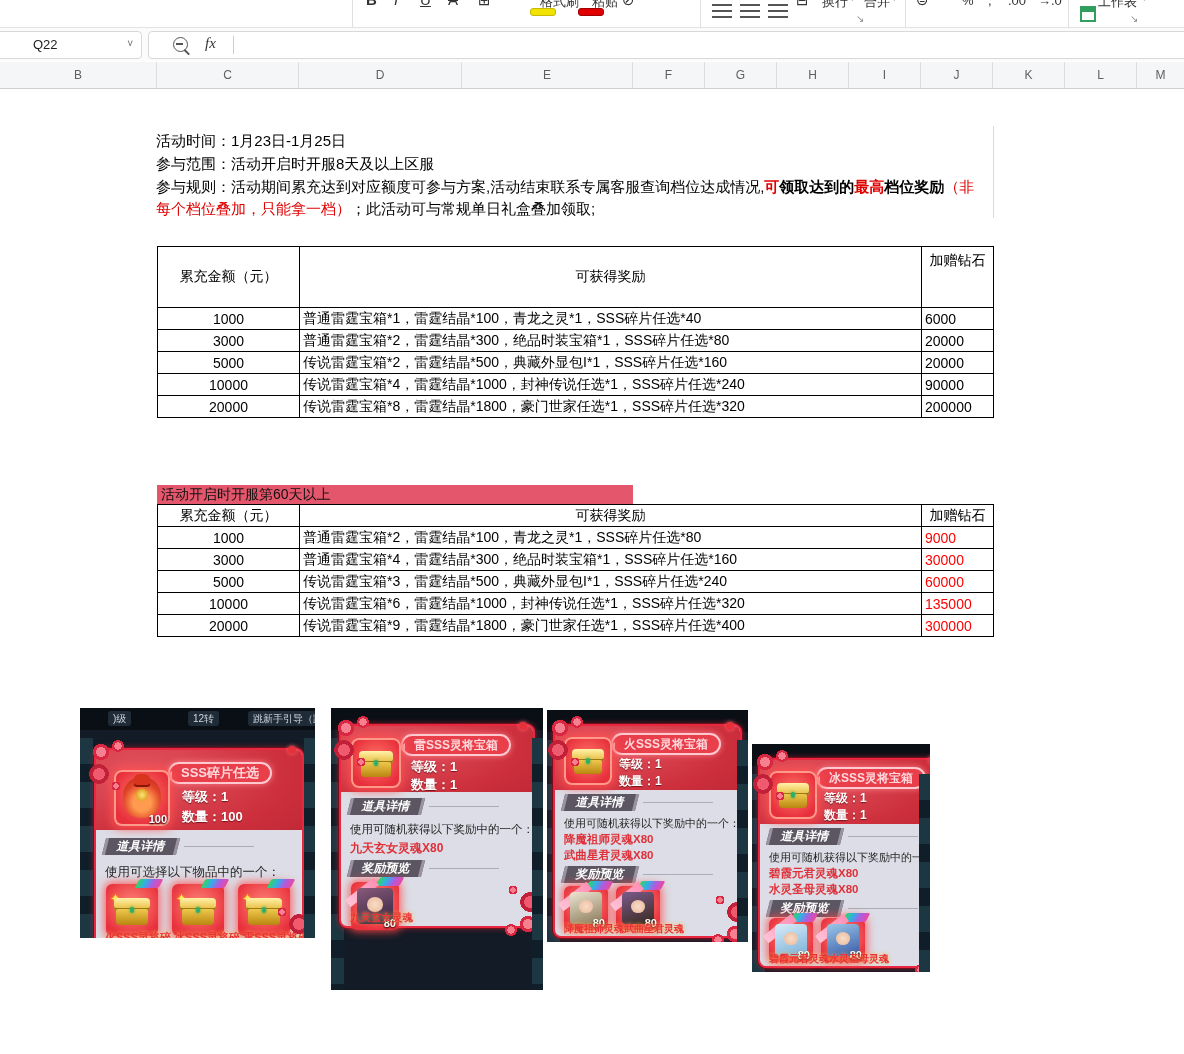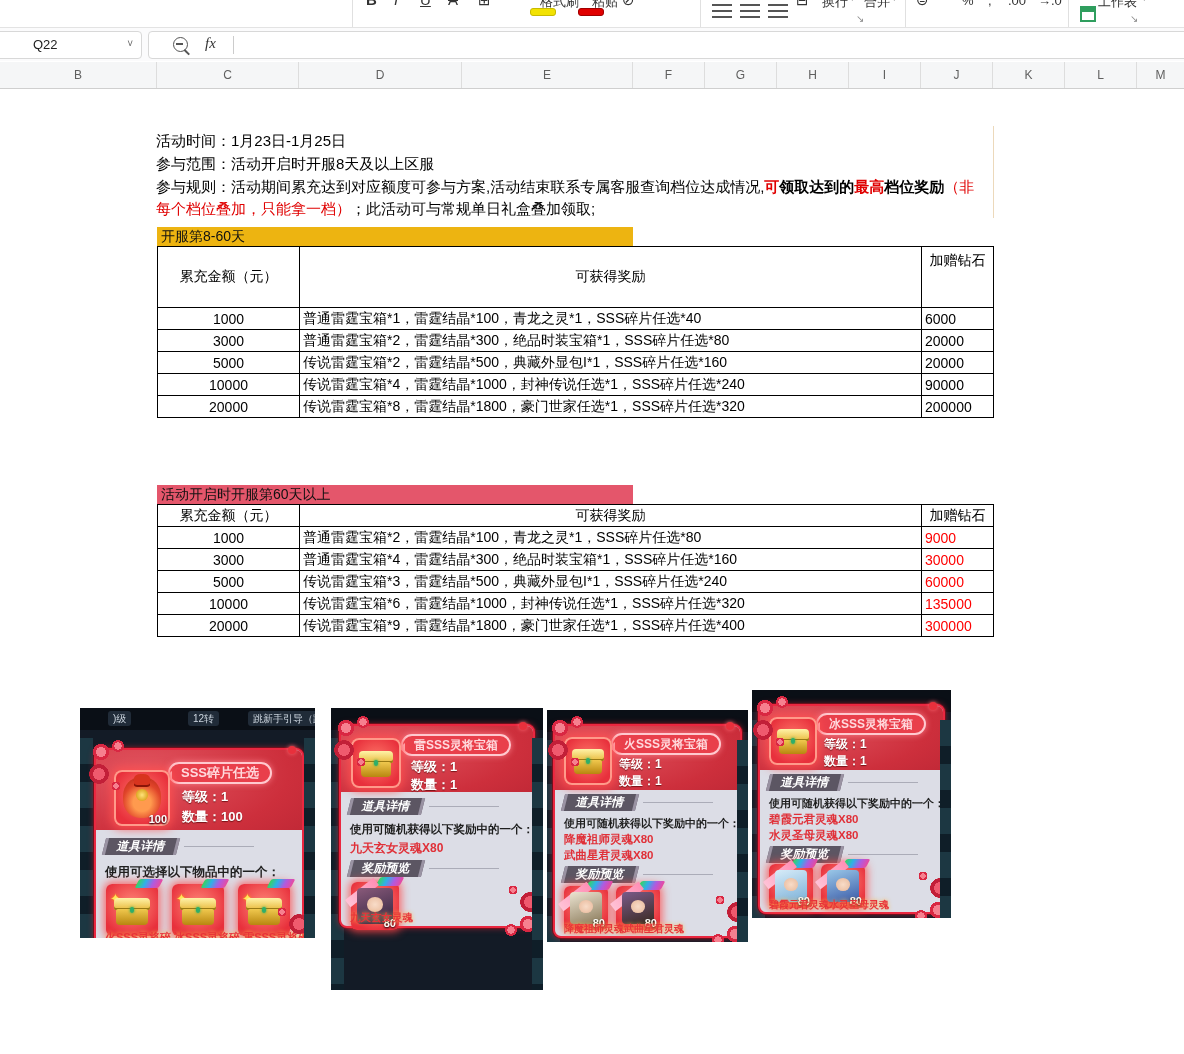--- a/index.html
+++ b/index.html
@@ -90,21 +90,21 @@
   .tt-line{position:absolute;color:#fff;font-weight:bold;font-size:13px;white-space:nowrap;
            text-shadow:0 1px 1px rgba(70,0,0,.65);}
   .cnt{position:absolute;right:3px;bottom:1px;color:#fff;font-size:11px;font-weight:bold;
        text-shadow:0 1px 2px #000;}
 
   .sec-row{position:absolute;left:8px;right:8px;display:flex;align-items:center;gap:6px;}
   .sec-banner{display:inline-block;background:#5c5663;color:#fff;font-size:12px;font-weight:bold;
            height:17px;line-height:17px;padding:0 10px;transform:skewX(-14deg);
            border-left:3px solid #9a93a3;border-right:3px solid #9a93a3;white-space:nowrap;}
   .sec-line{height:1px;background:#abacb8;width:70px;}
-  .tt-desc{position:absolute;left:9px;color:#1e1e1e;font-weight:bold;white-space:nowrap;}
+  .tt-desc{position:absolute;left:9px;color:#1e1e1e;font-weight:normal;white-space:nowrap;}
   .red-name{position:absolute;left:9px;color:#e03038;font-weight:bold;white-space:nowrap;}
   .tt-footer{position:absolute;left:9px;color:#e8333a;font-weight:bold;white-space:nowrap;
              text-shadow:0 0 4px rgba(255,190,80,.95);}
 
   .mini{position:absolute;border-radius:6px;
         background:radial-gradient(circle at 50% 42%, #ff8a7a, #e8303c 78%);
         box-shadow:0 0 8px 2px rgba(255,70,70,.8);}
   .mini .wings{position:absolute;right:-3px;top:-5px;width:24px;height:9px;border-radius:2px;
         transform:skewX(-28deg);
         background:linear-gradient(90deg,#38d45e,#2fb0e8,#b05ae0,#e84aa0);}
@@ -207,21 +207,20 @@
     <div class="colcell" style="left:1137px;width:47px;border-right:none">M</div>
   </div>
 
   <div id="txtborder"></div>
 
   <div class="infoline" style="top:131px">活动时间：1月23日-1月25日</div>
   <div class="infoline" style="top:154px">参与范围：活动开启时开服8天及以上区服</div>
   <div class="infoline" style="top:199px"><span class="rd">每个档位叠加，只能拿一档）</span><span>；此活动可与常规单日礼盒叠加领取;</span></div>
   <div class="infoline" style="top:177px"><span>参与规则：活动期间累充达到对应额度可参与方案,活动结束联系专属客服查询档位达成情况,</span><span class="rb">可</span><span class="bb">领取达到的</span><span class="rb">最高</span><span class="bb">档位奖励</span><span class="rd">（非</span></div>
 
-  <div class="banner" style="top:227px;background:#EDB411">开服第8-60天</div>
 
   <table class="sheet-t" id="t1" style="left:157px;top:246px;width:836px">
     <colgroup>
         <col style="width:142px">
         <col style="width:622px">
         <col style="width:72px">
       </colgroup>
     <tbody>
         <tr>
       <td class="c hdr-tall">累充金额（元）</td>
@@ -433,21 +432,21 @@
           <span class="cnt">80</span>
         </div>
         <div class="tt-footer" style="bottom:0;font-size:10px">降魔祖师灵魂武曲星君灵魂</div>
       </div>
       <div class="corner" style="left:-8px;top:-10px"></div>
       <div class="corner br" style="right:-8px;bottom:-10px"></div>
       <div class="tt-dot" style="right:6px;top:-4px"></div>
     </div>
   </div>
 
-  <div class="gamecard" style="left:752px;top:690px;width:199px;height:228px">
+  <div class="gamecard" style="left:752px;top:744px;width:178px;height:228px">
     <div class="tooltip" style="left:6px;top:14px;width:183px;height:206px">
       <div class="tt-head" style="height:64px">
         <div class="tt-pill" style="left:56px;top:7px;font-size:12px">冰SSS灵将宝箱</div>
         <div class="tt-icon" style="left:9px;top:11px;width:48px;height:48px">
           <div class="chest">
               <div class="lid"></div>
               <div class="base"></div>
               <div class="gem"></div>
             </div>
         </div>

